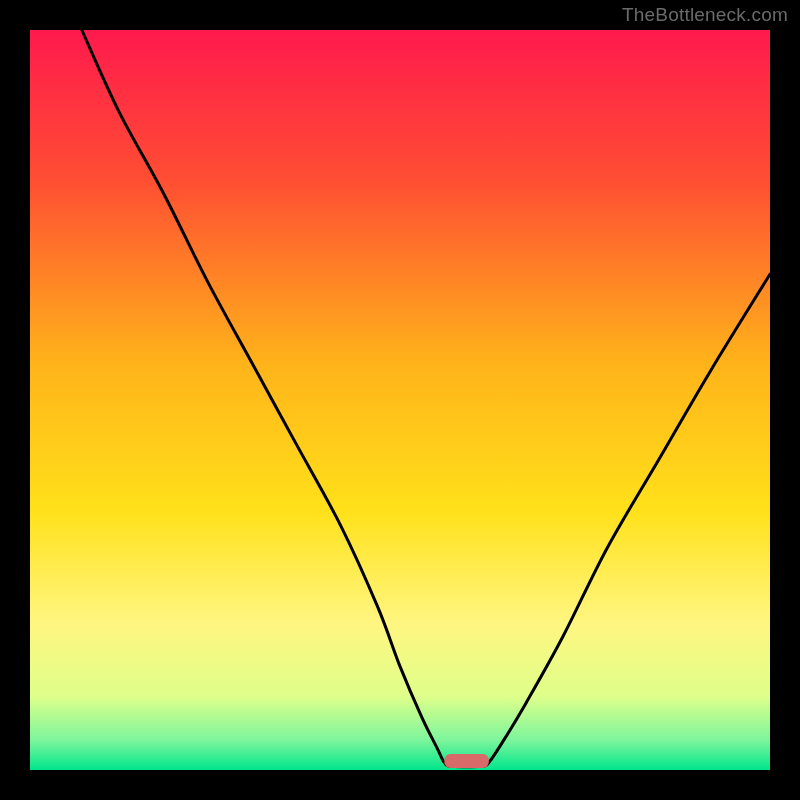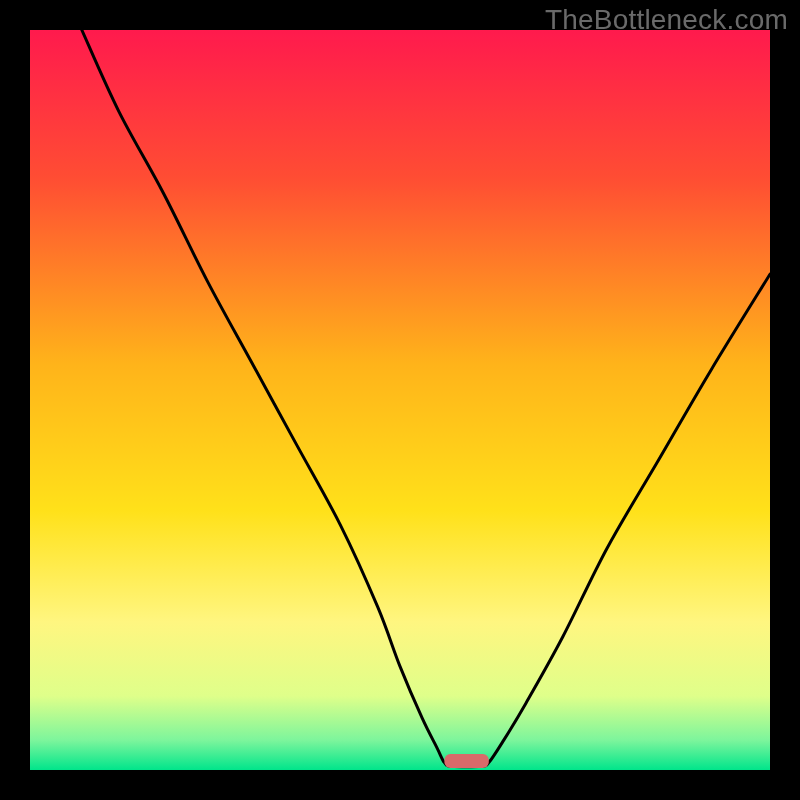--- a/index.html
+++ b/index.html
@@ -15,21 +15,21 @@
     position: relative;
     width: 800px;
     height: 800px;
     background: #000;
   }
   .watermark {
     position: absolute;
     top: 4px;
     right: 12px;
     color: #6a6a6a;
-    font-size: 28px;
+    font-size: 19px;
     font-weight: 500;
     letter-spacing: 0.2px;
     z-index: 20;
   }
   .plot {
     position: absolute;
     left: 30px;
     top: 30px;
     width: 740px;
     height: 740px;

